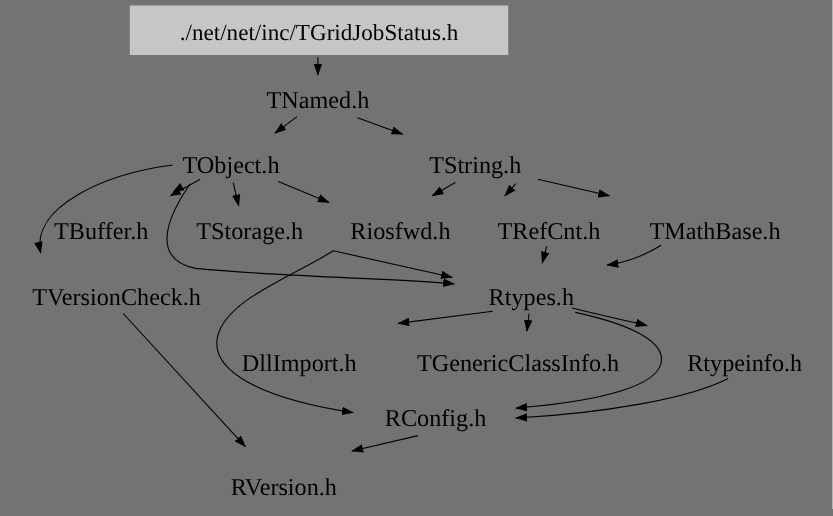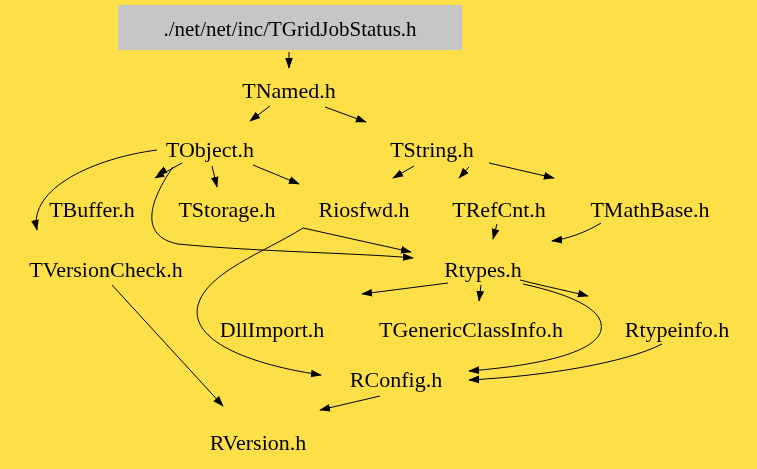--- a/index.html
+++ b/index.html
@@ -4,21 +4,21 @@
 <style>
   html, body {
     margin: 0;
     padding: 0;
     background: #ffffff;
   }
   .stage {
     position: relative;
     width: 757px;
     height: 469px;
-    background: #fde047;
+    background: #737373;
     overflow: hidden;
   }
   svg { display: block; }
   .edge {
     fill: none;
     stroke: #000000;
     stroke-width: 1;
   }
   .node-label {
     font-family: "Liberation Serif", "DejaVu Serif", serif;

